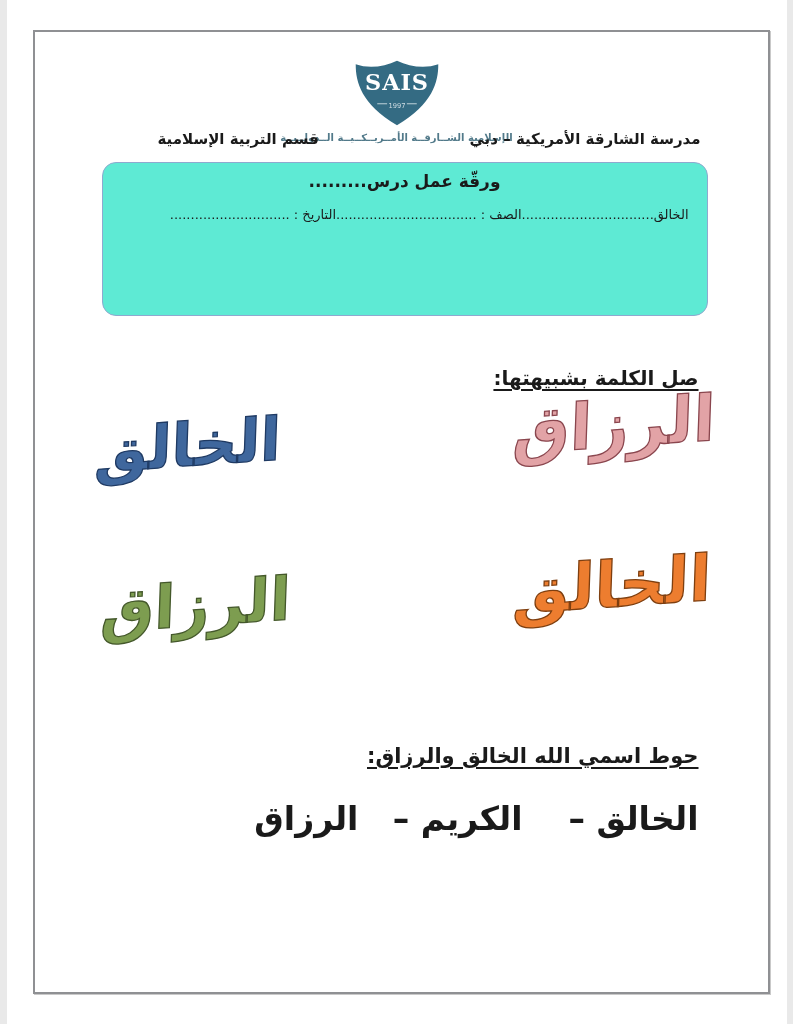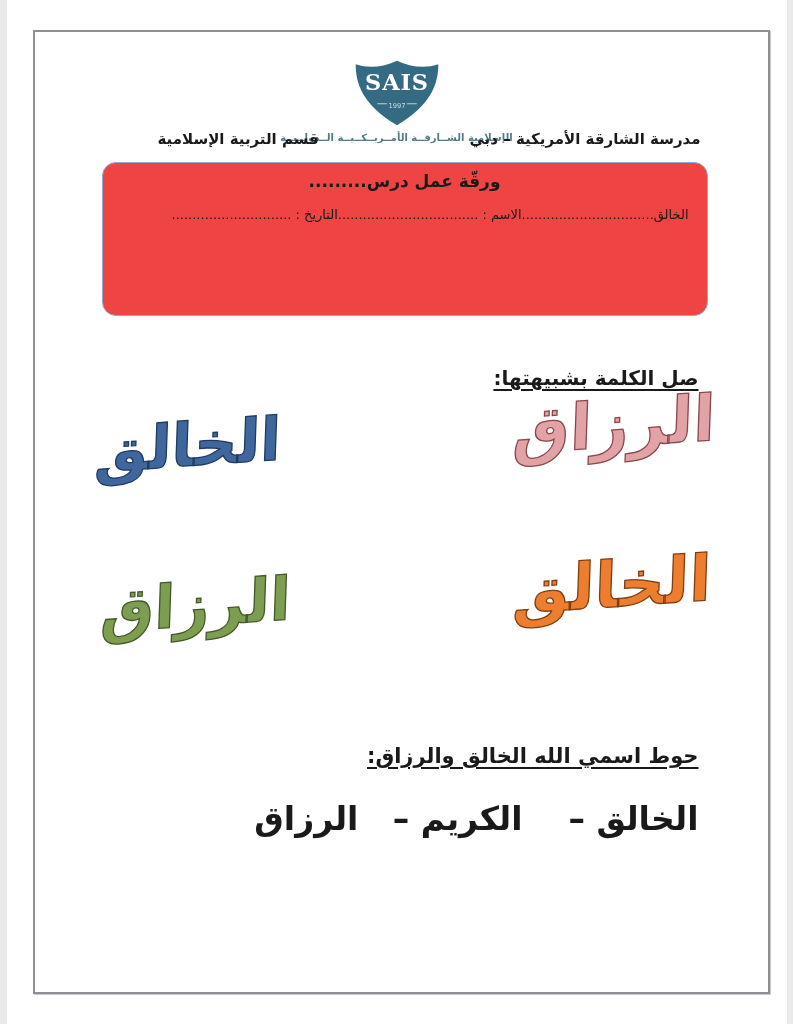--- a/index.html
+++ b/index.html
@@ -33,21 +33,21 @@
     font-size:15px;font-weight:bold;
     direction:rtl;white-space:nowrap;
   }
   .hdr-right{right:86px;}
   .hdr-left{left:151px;}
   
   .info-box{
     position:absolute;
     left:95px;top:162px;
     width:606px;height:154px;
-    background:#ef4444;
+    background:#5eead4;
     border:1.5px solid #8fa9cf;
     border-radius:14px;
     direction:rtl;
     box-sizing:border-box;
     padding:8px 18px 0 18px;
   }
   .info-title{
     text-align:center;
     font-size:17px;font-weight:bold;
     letter-spacing:0.5px;
@@ -112,21 +112,21 @@
     <div class="logo-caption-ar" dir="rtl">الإسلامية الشــارقــة الأمــريــكــيــة الــدولــيــة</div>
     <div class="logo-caption-en">Sharjah American International School</div>
   </div>
 
   <div class="hdr-title hdr-right">مدرسة الشارقة الأمريكية – دبي</div>
   <div class="hdr-title hdr-left">قسم التربية الإسلامية</div>
 
   <div class="info-box">
     <div class="info-title">ورقّة عمل درس.........</div>
     <div class="info-fields">
-      <span>الخالق</span><span>................................</span><span>الاسم : </span><span>..................................</span><span>التاريخ : </span><span>.............................</span>
+      <span>الخالق</span><span>................................</span><span>الصف : </span><span>..................................</span><span>التاريخ : </span><span>.............................</span>
     </div>
   </div>
 
   <div class="instruction instr-match">صل الكلمة بشبيهتها:</div>
 
   <div class="big-word w-top-right" style="color: rgb(226, 163, 166); -webkit-text-stroke-color: rgb(138, 70, 78);">الرزاق</div>
 
   <div class="big-word w-top-left" style="color: rgb(63, 103, 157); -webkit-text-stroke-color: rgb(31, 58, 99);">الخالق</div>
 
   <div class="big-word w-bot-right" style="color: rgb(237, 125, 47); -webkit-text-stroke-color: rgb(126, 63, 16);">الخالق</div>

